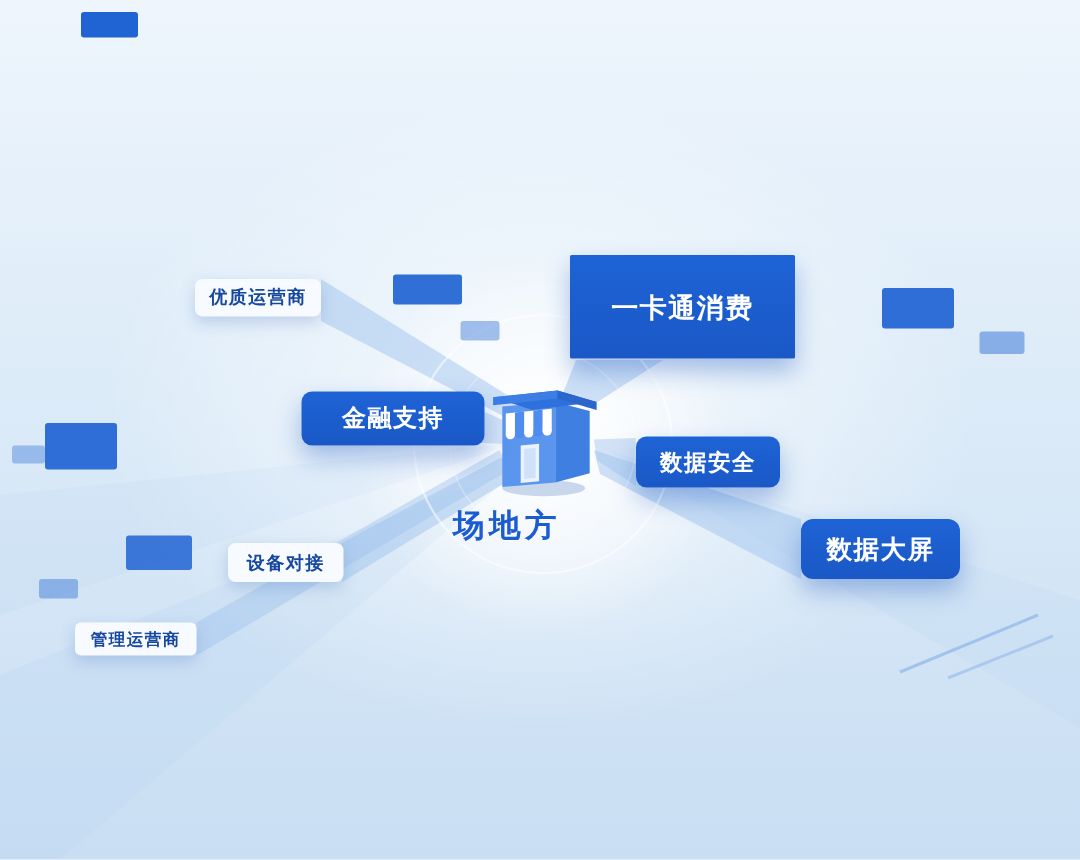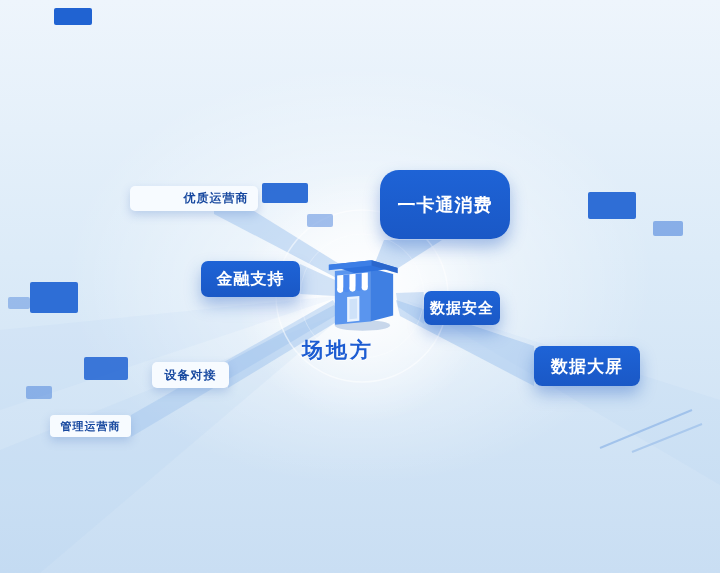--- a/index.html
+++ b/index.html
@@ -41,24 +41,24 @@
   .node.primary {
     background: linear-gradient(180deg, var(--primary) 0%, var(--primary-deep) 100%);
     color:#ffffff;
     box-shadow: 0 8px 16px rgba(23,83,189,0.35);
   }
   .node.light {
     background: var(--light-box-bg);
     color: var(--dark-text);
     box-shadow: 0 4px 10px rgba(90,130,200,0.30);
   }
-  .n-premium    { left:130px; top:186px; width:84px;  height:25px; font-size:12px; border-radius:5px;padding-left:44px; }
-  .n-onecard    { left:380px; top:170px; width:130px; height:69px; font-size:18px; border-radius:19px;justify-content:center; }
-  .n-finance    { left:201px; top:261px; width:99px;  height:36px; font-size:16px; border-radius:7px; }
-  .n-datasec    { left:424px; top:291px; width:76px;  height:34px; font-size:15px; border-radius:7px; }
+  .n-premium    { left:130px; top:186px; width:84px;  height:25px; font-size:12px; border-radius:5px; }
+  .n-onecard    { left:380px; top:170px; width:150px; height:69px; font-size:18px; border-radius:1px;justify-content:center; }
+  .n-finance    { left:201px; top:261px; width:122px;  height:36px; font-size:16px; border-radius:7px; }
+  .n-datasec    { left:424px; top:291px; width:96px;  height:34px; font-size:15px; border-radius:7px; }
   .n-device     { left:152px; top:362px; width:77px;  height:26px; font-size:12px; border-radius:5px;justify-content:center; }
   .n-datascreen { left:534px; top:346px; width:106px; height:40px; font-size:17px; border-radius:8px; }
   .n-mgmt       { left:50px;  top:415px; width:81px;  height:22px; font-size:11px; border-radius:4px; }
 
   .center-icon { position:absolute; left:318px; top:244px; width:92px; height:90px; }
   .center-label {
     position:absolute; left:302px; top:336px; width:124px;
     font-size:21px; font-weight:bold; letter-spacing:3px;
     color: var(--center-label);
     text-shadow: 0 1px 0 rgba(255,255,255,0.8);

